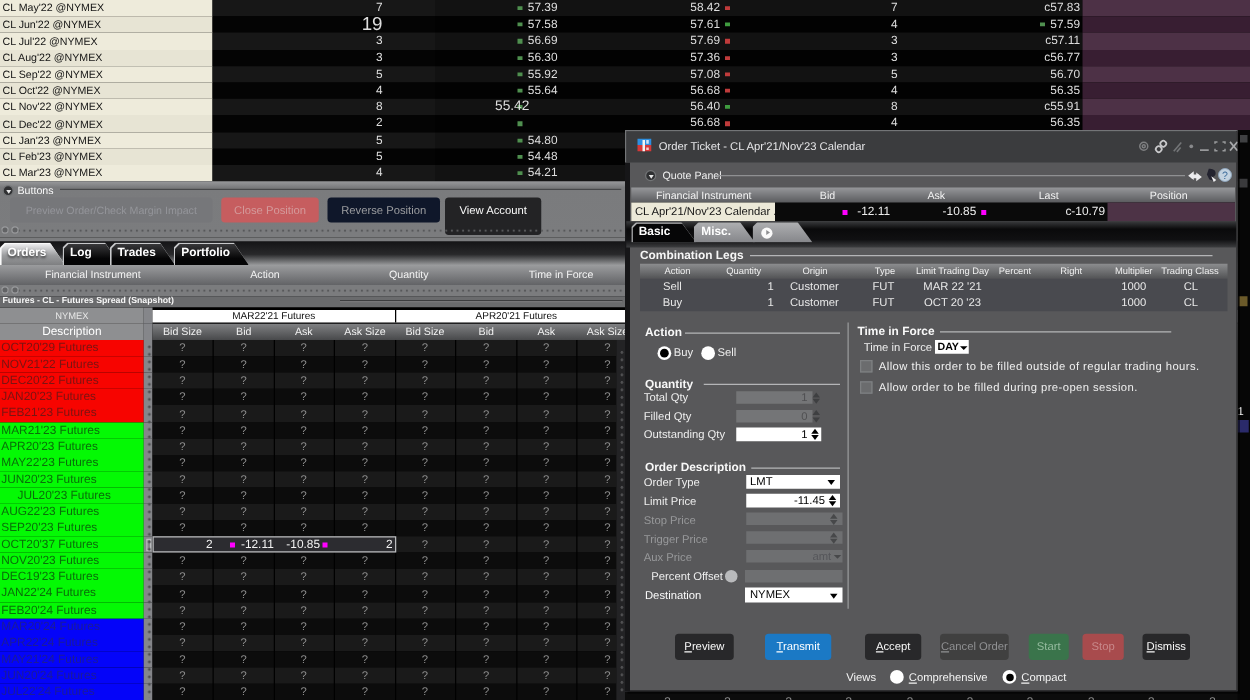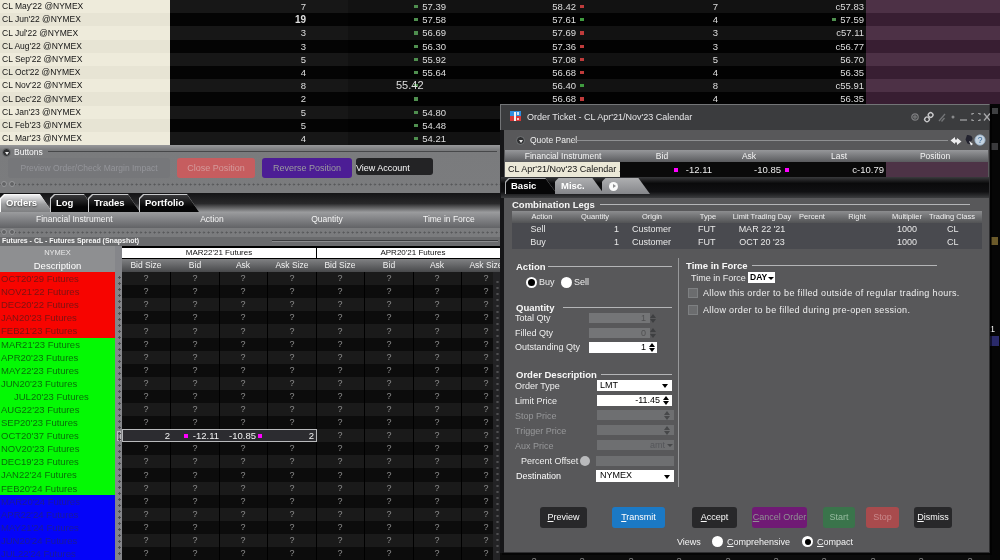--- a/index.html
+++ b/index.html
@@ -16,21 +16,21 @@
 <div style="left:396px;top:0px;width:50px;height:13px;line-height:13px;font-size:9.5px;color:#dedede;text-align:right;">57.39</div>
 <div style="left:526px;top:0px;width:50px;height:13px;line-height:13px;font-size:9.5px;color:#dedede;text-align:right;">58.42</div>
 <div style="left:580px;top:4.5px;width:3.5px;height:3.5px;background:#bf3b3b;"></div>
 <div style="left:668px;top:0px;width:50px;height:13px;line-height:13px;font-size:9.5px;color:#dedede;text-align:right;">7</div>
 <div style="left:804px;top:0px;width:60px;height:13px;line-height:13px;font-size:9.5px;color:#dedede;text-align:right;">c57.83</div>
 <div style="left:0px;top:13px;width:170px;height:13px;background:#e7e4d4;"></div>
 <div style="left:2px;top:13px;width:166px;height:13px;line-height:13px;font-size:8.5px;color:#141414;">CL Jun'22 @NYMEX</div>
 <div style="left:170px;top:13px;width:178px;height:13px;background:#040404;"></div>
 <div style="left:348px;top:13px;width:518px;height:13px;background:#020202;"></div>
 <div style="left:866px;top:13px;width:134px;height:13px;background:#381e32;"></div>
-<div style="left:256px;top:13px;width:50px;height:13px;line-height:13px;font-size:10px;color:#dedede;text-align:right;font-weight:bold;">19</div>
+<div style="left:256px;top:13px;width:50px;height:13px;line-height:13px;font-size:15px;color:#dedede;text-align:right;">19</div>
 <div style="left:414px;top:17.5px;width:3.5px;height:3.5px;background:#4f8f4f;"></div>
 <div style="left:396px;top:13px;width:50px;height:13px;line-height:13px;font-size:9.5px;color:#dedede;text-align:right;">57.58</div>
 <div style="left:526px;top:13px;width:50px;height:13px;line-height:13px;font-size:9.5px;color:#dedede;text-align:right;">57.61</div>
 <div style="left:580px;top:17.5px;width:3.5px;height:3.5px;background:#3f9b3f;"></div>
 <div style="left:668px;top:13px;width:50px;height:13px;line-height:13px;font-size:9.5px;color:#dedede;text-align:right;">4</div>
 <div style="left:804px;top:13px;width:60px;height:13px;line-height:13px;font-size:9.5px;color:#dedede;text-align:right;">57.59</div>
 <div style="left:832px;top:17.5px;width:3.5px;height:3.5px;background:#4f8f4f;"></div>
 <div style="left:0px;top:26px;width:170px;height:14px;background:#eeebdb;"></div>
 <div style="left:2px;top:26px;width:166px;height:14px;line-height:14px;font-size:8.5px;color:#141414;">CL Jul'22 @NYMEX</div>
 <div style="left:170px;top:26px;width:178px;height:14px;background:#171717;"></div>
@@ -139,22 +139,22 @@
 <div style="left:580px;top:136.5px;width:3.5px;height:3.5px;background:#bf3b3b;"></div>
 <div style="left:668px;top:132px;width:50px;height:13px;line-height:13px;font-size:9.5px;color:#dedede;text-align:right;">4</div>
 <div style="left:804px;top:132px;width:60px;height:13px;line-height:13px;font-size:9.5px;color:#dedede;text-align:right;">55.50</div>
 <div style="left:0px;top:144.5px;width:1000px;height:45.5px;background:linear-gradient(180deg,#98999b,#7a7b7d 5px,#7b7c7e);"></div>
 <div style="left:2px;top:148px;width:9px;height:9px;background:#2f3032;border:1px solid #737577;border-radius:50%;"></div>
 <div style="left:4.5px;top:151.5px;width:0px;height:0px;border-left:2.5px solid transparent;border-right:2.5px solid transparent;border-top:3.5px solid #e8e8e8;"></div>
 <div style="left:14px;top:145.5px;width:60px;height:12px;line-height:12px;font-size:8.5px;color:#fafafa;">Buttons</div>
 <div style="left:48px;top:150.5px;width:449px;height:1px;background:#47484a;"></div>
 <div style="left:8px;top:157.5px;width:162px;height:20.5px;line-height:20.5px;background:#76777a;color:#94959a;font-size:8.5px;text-align:center;border-radius:3px;font-weight:normal;">Preview Order/Check Margin Impact</div>
 <div style="left:177px;top:157.5px;width:78px;height:20.5px;line-height:20.5px;background:#c65d5f;color:#d49a9b;font-size:9px;text-align:center;border-radius:3px;font-weight:normal;">Close Position</div>
-<div style="left:262px;top:157.5px;width:90px;height:20.5px;line-height:20.5px;background:#4c1d95;color:#9b9c9f;font-size:9px;text-align:center;border-radius:3px;font-weight:normal;">Reverse Position</div>
-<div style="left:356px;top:157.5px;width:77px;height:17px;line-height:20.5px;background:#232325;color:#fafafa;font-size:9px;border-radius:3px;font-weight:normal;">View Account</div>
+<div style="left:262px;top:157.5px;width:90px;height:20.5px;line-height:20.5px;background:#0f172a;color:#9b9c9f;font-size:9px;text-align:center;border-radius:3px;font-weight:normal;">Reverse Position</div>
+<div style="left:356px;top:157.5px;width:77px;height:30px;line-height:20.5px;background:#232325;color:#fafafa;font-size:9px;text-align:center;border-radius:3px;font-weight:normal;">View Account</div>
 <div style="left:0px;top:183px;width:1000px;height:3px;background-image:radial-gradient(circle at 1.5px 1.5px,#57585a 0.9px,transparent 1.2px);background-size:4.5px 3px;"></div>
 <div style="left:1px;top:181px;width:6px;height:6px;background:#626365;border:1px solid #98999b;border-radius:50%;"></div>
 <div style="left:9px;top:181px;width:6px;height:6px;background:#626365;border:1px solid #98999b;border-radius:50%;"></div>
 <div style="left:0px;top:190px;width:1000px;height:22px;background:#7b7c7e;"></div>
 <div style="left:0px;top:192.5px;width:1000px;height:19.5px;background:linear-gradient(180deg,#141416,#28282a 55%,#98999b);"></div>
 <div style="left:0px;top:194px;width:52px;height:18px;background:#fafafa;clip-path:polygon(0 100%,0 4px,4px 0,calc(100% - 12px) 0,100% 100%);"></div>
 <div style="left:1px;top:195px;width:51px;height:17px;background:linear-gradient(180deg,#eeeef0,#9b9c9e 55%,#7e7f81);clip-path:polygon(0 100%,0 4px,4px 0,calc(100% - 11.5px) 0,100% 100%);"></div>
 <div style="left:6px;top:195px;width:36px;height:16px;line-height:16px;font-size:9.5px;font-weight:bold;color:#ffffff;text-shadow:0 1px 2px rgba(40,40,40,0.9);">Orders</div>
 <div style="left:50px;top:194px;width:46px;height:18px;background:#c9cacc;clip-path:polygon(0 100%,0 4px,4px 0,calc(100% - 12px) 0,100% 100%);"></div>
 <div style="left:51px;top:195px;width:45px;height:17px;background:linear-gradient(180deg,#39393b,#050506 70%);clip-path:polygon(0 100%,0 4px,4px 0,calc(100% - 11.5px) 0,100% 100%);"></div>
@@ -655,21 +655,21 @@
 <div style="left:748px;top:272px;width:27px;height:11px;background:#ffffff;"></div>
 <div style="left:750px;top:272px;width:20px;height:11px;line-height:11px;font-size:8.5px;color:#000;font-weight:bold;">DAY</div>
 <div style="left:768px;top:276.5px;width:0px;height:0px;border-left:3px solid transparent;border-right:3px solid transparent;border-top:3.5px solid #000;"></div>
 <div style="left:688px;top:288px;width:10px;height:10px;background:#6b6c6e;border:1px solid #7e8082;"></div>
 <div style="left:703px;top:287px;width:280px;height:12px;line-height:12px;font-size:9px;letter-spacing:0.35px;color:#f0f0f0;">Allow this order to be filled outside of regular trading hours.</div>
 <div style="left:688px;top:305px;width:10px;height:10px;background:#6b6c6e;border:1px solid #7e8082;"></div>
 <div style="left:703px;top:304px;width:280px;height:12px;line-height:12px;font-size:9px;letter-spacing:0.35px;color:#f0f0f0;">Allow order to be filled during pre-open session.</div>
 <div style="left:540px;top:507px;width:47px;height:21px;line-height:21px;background:#28282a;color:#fafafa;font-size:9px;text-align:center;border-radius:3px;"><u>P</u>review</div>
 <div style="left:612px;top:507px;width:53px;height:21px;line-height:21px;background:#1b79c5;color:#ffffff;font-size:9px;text-align:center;border-radius:3px;"><u>T</u>ransmit</div>
 <div style="left:692px;top:507px;width:45px;height:21px;line-height:21px;background:#28282a;color:#fafafa;font-size:9px;text-align:center;border-radius:3px;"><u>A</u>ccept</div>
-<div style="left:752px;top:507px;width:55px;height:21px;line-height:21px;background:#701a75;color:#909193;font-size:9px;text-align:center;border-radius:3px;"><u>C</u>ancel Order</div>
+<div style="left:752px;top:507px;width:55px;height:21px;line-height:21px;background:#404040;color:#909193;font-size:9px;text-align:center;border-radius:3px;"><u>C</u>ancel Order</div>
 <div style="left:823px;top:507px;width:32px;height:21px;line-height:21px;background:#3a744b;color:#96bb9f;font-size:9px;text-align:center;border-radius:3px;">Start</div>
 <div style="left:866px;top:507px;width:33px;height:21px;line-height:21px;background:#a84b4d;color:#c8898b;font-size:9px;text-align:center;border-radius:3px;">Stop</div>
 <div style="left:914px;top:507px;width:38px;height:21px;line-height:21px;background:#28282a;color:#fafafa;font-size:9px;text-align:center;border-radius:3px;"><u>D</u>ismiss</div>
 <div style="left:677px;top:536px;width:40px;height:12px;line-height:12px;font-size:9px;color:#f4f4f4;">Views</div>
 <div style="left:712px;top:536px;width:11px;height:11px;background:#fff;border-radius:50%;"></div>
 <div style="left:727px;top:536px;width:80px;height:12px;line-height:12px;font-size:9px;color:#f4f4f4;"><u>C</u>omprehensive</div>
 <div style="left:802px;top:536px;width:11px;height:11px;background:#fff;border-radius:50%;"></div>
 <div style="left:804.5px;top:538.5px;width:6px;height:6px;background:#000;border-radius:50%;"></div>
 <div style="left:817px;top:536px;width:60px;height:12px;line-height:12px;font-size:9px;color:#f4f4f4;"><u>C</u>ompact</div>
 </body></html>

